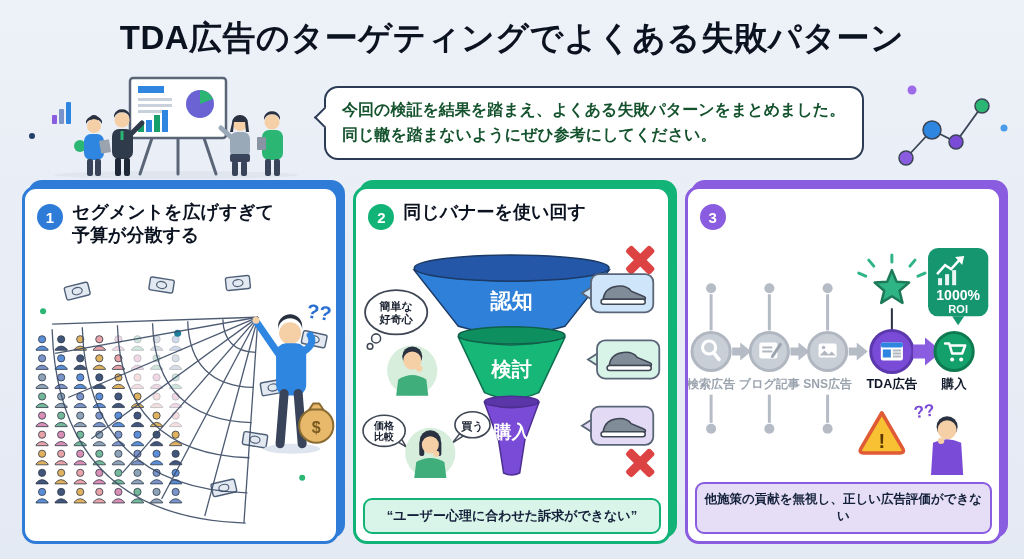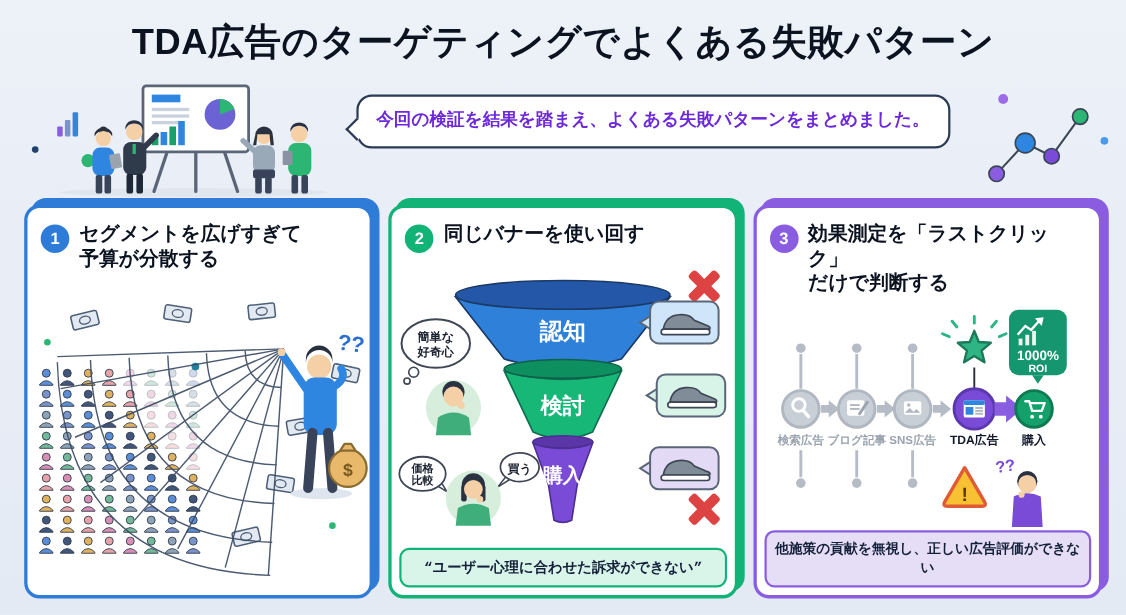--- a/index.html
+++ b/index.html
@@ -4,38 +4,38 @@
 <style>
   html,body{margin:0;padding:0;}
   .page{position:relative;width:1024px;height:559px;overflow:hidden;
     background:linear-gradient(180deg,#edf1f8 0%,#e7ecf5 60%,#e4eaf4 100%);
     font-family:"Liberation Sans","DejaVu Sans",sans-serif;color:#0d1524;}
   .main-title{position:absolute;top:16px;left:0;width:100%;margin:0;text-align:center;
     font-size:33px;font-weight:900;letter-spacing:.5px;color:#0b1220;}
   .hero-illust{position:absolute;left:24px;top:74px;width:294px;height:106px;}
   .speech{position:absolute;left:324px;top:86px;width:540px;box-sizing:border-box;
     background:#fff;border:2.5px solid #2b3a55;border-radius:14px;padding:10px 16px;
-    font-size:16px;font-weight:700;color:#6d28d9;line-height:1.55;}
+    font-size:16px;font-weight:700;color:#14532d;line-height:1.55;}
   .speech::before{content:"";position:absolute;left:-9px;top:22px;width:13px;height:13px;background:#fff;
     border-left:2.5px solid #2b3a55;border-bottom:2.5px solid #2b3a55;transform:rotate(45deg);}
   .hero-deco{position:absolute;left:888px;top:80px;width:126px;height:98px;}
   .panels{position:absolute;left:22px;top:186px;width:980px;height:358px;display:flex;gap:14px;}
   .panel{flex:1;background:#fff;border:3px solid var(--ac);border-radius:14px;
     box-shadow:6px -6px 0 0 var(--ac);display:flex;flex-direction:column;min-width:0;}
   .p1{--ac:#2e7cd8;--cap:#d5e8fb;}
   .p2{--ac:#12b377;--cap:#d9f4e8;}
   .p3{--ac:#8a5ce0;--cap:#e6def7;}
   .panel header{display:flex;gap:9px;padding:12px 12px 2px;align-items:flex-start;}
   .badge{flex:0 0 26px;height:26px;border-radius:50%;background:var(--ac);color:#fff;
     font-weight:800;font-size:15px;display:flex;align-items:center;justify-content:center;margin-top:3px;}
   .ptitle{margin:0;font-size:18px;line-height:1.25;font-weight:800;color:#0b1220;}
   .ptitle span{display:block;}
   .body-svg{flex:1;width:100%;min-height:0;}
   .caption{margin:3px 7px 7px;border:2px solid var(--ac);border-radius:9px;background:var(--cap);
-    font-size:13px;font-weight:700;color:#14203a;text-align:center;padding:7px 3px;font-family:Liberation Mono, monospace;}
+    font-size:13px;font-weight:700;color:#14203a;text-align:center;padding:7px 3px;}
   .p3 .caption{font-size:12.5px;}
   svg text{font-family:"Liberation Sans","DejaVu Sans",sans-serif;}
 </style>
 </head>
 <body>
 
 <div class="page">
 
   <h1 class="main-title">TDA広告のターゲティングでよくある失敗パターン</h1>
 
@@ -100,20 +100,21 @@
       <path d="M240,46 A8.5,8.5 0 0 1 256,46 L256,43 A8.5,8.5 0 0 0 240,43 Z" fill="#2a3140"></path>
       <rect x="238" y="56" width="21" height="30" rx="7" fill="#2bb673"></rect>
       <rect x="233" y="63" width="9" height="13" rx="1" fill="#8a93a3"></rect>
       <rect x="241" y="85" width="6" height="17" rx="2" fill="#39445a"></rect>
         <rect x="250" y="85" width="6" height="17" rx="2" fill="#39445a"></rect>
     </g>
   </svg>
 
   <div class="speech">
     <div>今回の検証を結果を踏まえ、よくある失敗パターンをまとめました。</div>
+    <div>同じ轍を踏まないようにぜひ参考にしてください。</div>
   </div>
 
   <svg class="hero-deco" viewBox="0 0 126 98">
     <path d="M18,78 L44,50 L68,62 L94,26" fill="none" stroke="#3a4556" stroke-width="1.8"></path>
     <circle cx="18" cy="78" r="7" fill="#8a5ce0" stroke="#3a4556" stroke-width="1.5"></circle>
     <circle cx="44" cy="50" r="9" fill="#2e86e0" stroke="#3a4556" stroke-width="1.5"></circle>
     <circle cx="68" cy="62" r="7" fill="#7a4bd6" stroke="#3a4556" stroke-width="1.5"></circle>
     <circle cx="94" cy="26" r="7" fill="#2bb673" stroke="#3a4556" stroke-width="1.5"></circle>
     <circle cx="24" cy="10" r="4.5" fill="#9d6ae8"></circle>
     <circle cx="116" cy="48" r="3.5" fill="#4a9be8"></circle>
@@ -566,24 +567,20 @@
           <path d="M60,217 Q74,209 88,217 L90,233 L58,233 Z" fill="#3fae7a"></path>
           <circle cx="80" cy="209" r="3" fill="#f5cfa6"></circle>
         </g>
       </svg>
       <div class="caption">“ユーザー心理に合わせた訴求ができない”</div>
     </section>
 
     <section class="panel p3">
       <header>
         <span class="badge">3</span>
-        <h2 class="ptitle">
-          <span>効果測定を「ラストクリック」</span>
-          <span>だけで判断する</span>
-        </h2>
       </header>
       <svg class="body-svg" viewBox="0 0 310 238" preserveAspectRatio="xMidYMid meet">
         <g>
           <line x1="23" y1="58" x2="23" y2="94" stroke="#b6bcc6" stroke-width="3"></line>
             <circle cx="23" cy="52" r="5" fill="#b6bcc6"></circle>
           <line x1="23" y1="158" x2="23" y2="186" stroke="#b6bcc6" stroke-width="3"></line>
             <circle cx="23" cy="192" r="5" fill="#b6bcc6"></circle>
           <circle cx="23" cy="115" r="19" fill="#c9cfd7" stroke="#b0b7c1" stroke-width="3"></circle>
           <g stroke="#fff" fill="none" stroke-linecap="round">
             <circle cx="21" cy="111" r="6.5" stroke-width="3"></circle>

